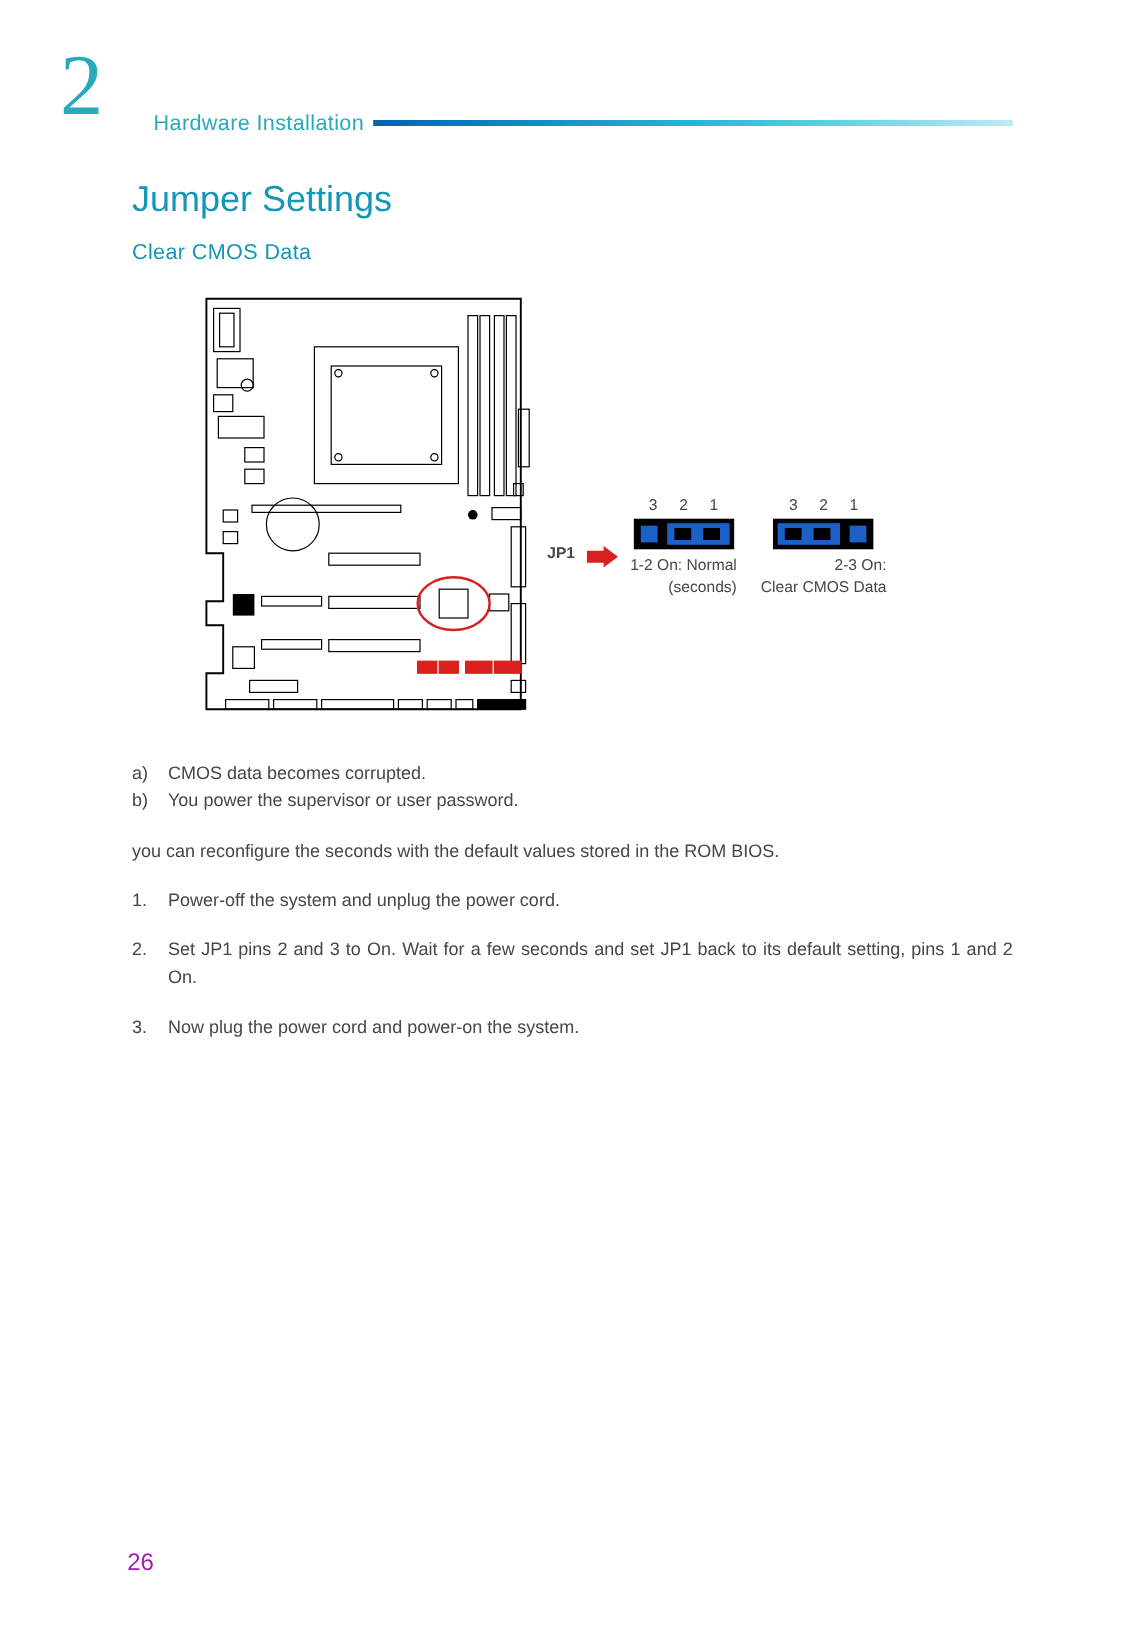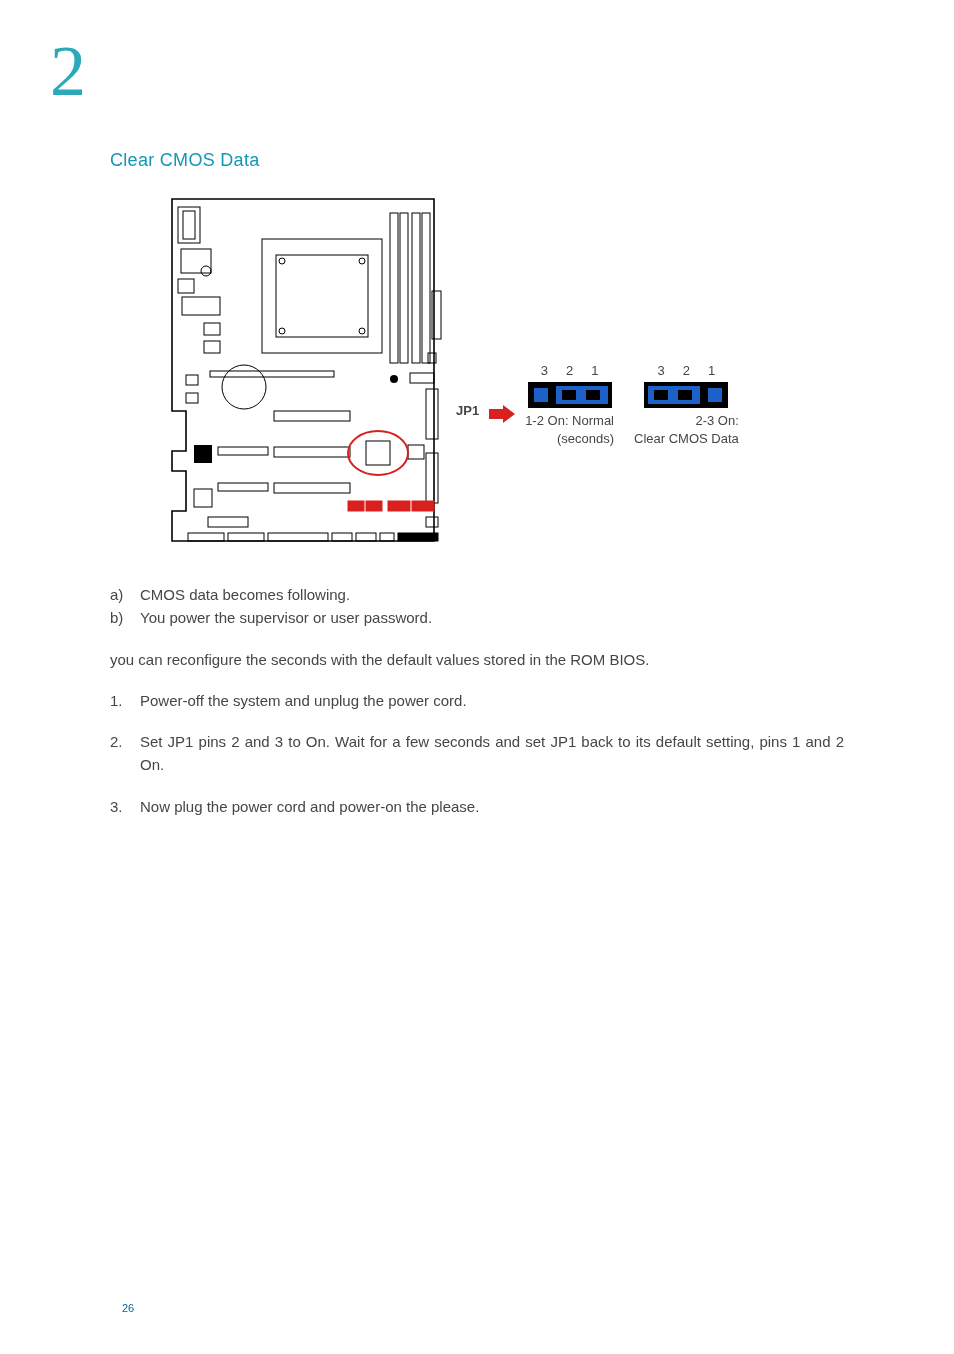--- a/index.html
+++ b/index.html
@@ -34,29 +34,34 @@
   .arrow-svg { display: block; margin-top: 36px; }
   .body-text { font-size: 15px; color: #464646; line-height: 1.55; }
   .para { margin-bottom: 18px; }
   .list-a { list-style: none; margin-bottom: 18px; }
   .list-a li { display: flex; }
   .list-a .lbl { width: 30px; flex-shrink: 0; }
   .list-num { list-style: none; }
   .list-num li { display: flex; margin-bottom: 18px; }
   .list-num .lbl { width: 30px; flex-shrink: 0; }
   .list-num .txt { flex: 1; text-align: justify; }
-  .page-number { position: absolute; bottom: 40px; left: 122px; font-size: 11px; color: #0369a1; }
+  .page-number { position: absolute; bottom: 40px; left: 106px; font-size: 20px; color: #a21caf; }
 </style>
 </head>
 <body>
 
 <div class="page">
   <div class="chapter-number">2</div>
+  <div class="header-row">
+    <div class="chapter-title-small">Hardware Installation</div>
+    <div class="header-rule"></div>
+  </div>
 
   <div class="content">
+    <h1 class="h1">Jumper Settings</h1>
     <h2 class="h2">Clear CMOS Data</h2>
 
     <div class="figure-row">
 
       <div class="board-box">
         <svg width="298" height="354" viewBox="0 0 298 354">
 
           <path d="M24 6 H286 V348 H24 V318 H38 V278 H24 V258 H38 V218 H24 V6 Z" fill="none" stroke="#000" stroke-width="1.6"></path>
 
           <rect x="30" y="14" width="22" height="36" fill="none" stroke="#000"></rect>
@@ -176,41 +181,41 @@
           </div>
         </div>
       </div>
     </div>
 
     <div class="body-text">
 
       <ul class="list-a">
         <li>
           <span class="lbl">a)</span>
-          <span>CMOS data becomes following.</span>
+          <span>CMOS data becomes corrupted.</span>
         </li>
         <li>
           <span class="lbl">b)</span>
           <span>You power the supervisor or user password.</span>
         </li>
       </ul>
 
       <p class="para">you can reconfigure the seconds with the default values stored in the ROM BIOS.</p>
 
       <ol class="list-num">
         <li>
           <span class="lbl">1.</span>
           <span class="txt">Power-off the system and unplug the power cord.</span>
         </li>
         <li>
           <span class="lbl">2.</span>
           <span class="txt">Set JP1 pins 2 and 3 to On. Wait for a few seconds and set JP1 back to its default setting, pins 1 and 2 On.</span>
         </li>
         <li>
           <span class="lbl">3.</span>
-          <span class="txt">Now plug the power cord and power-on the please.</span>
+          <span class="txt">Now plug the power cord and power-on the system.</span>
         </li>
       </ol>
     </div>
   </div>
 
   <div class="page-number">26</div>
 </div>
 
 </body></html>

